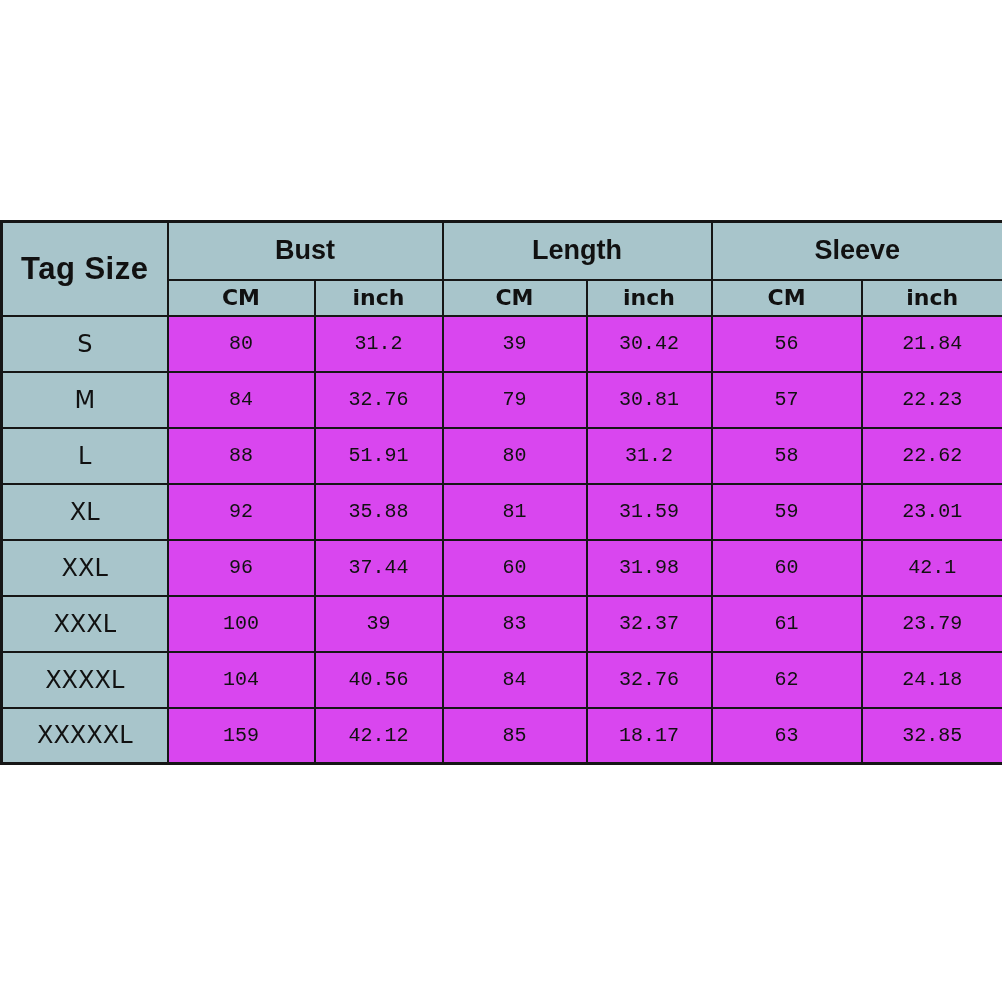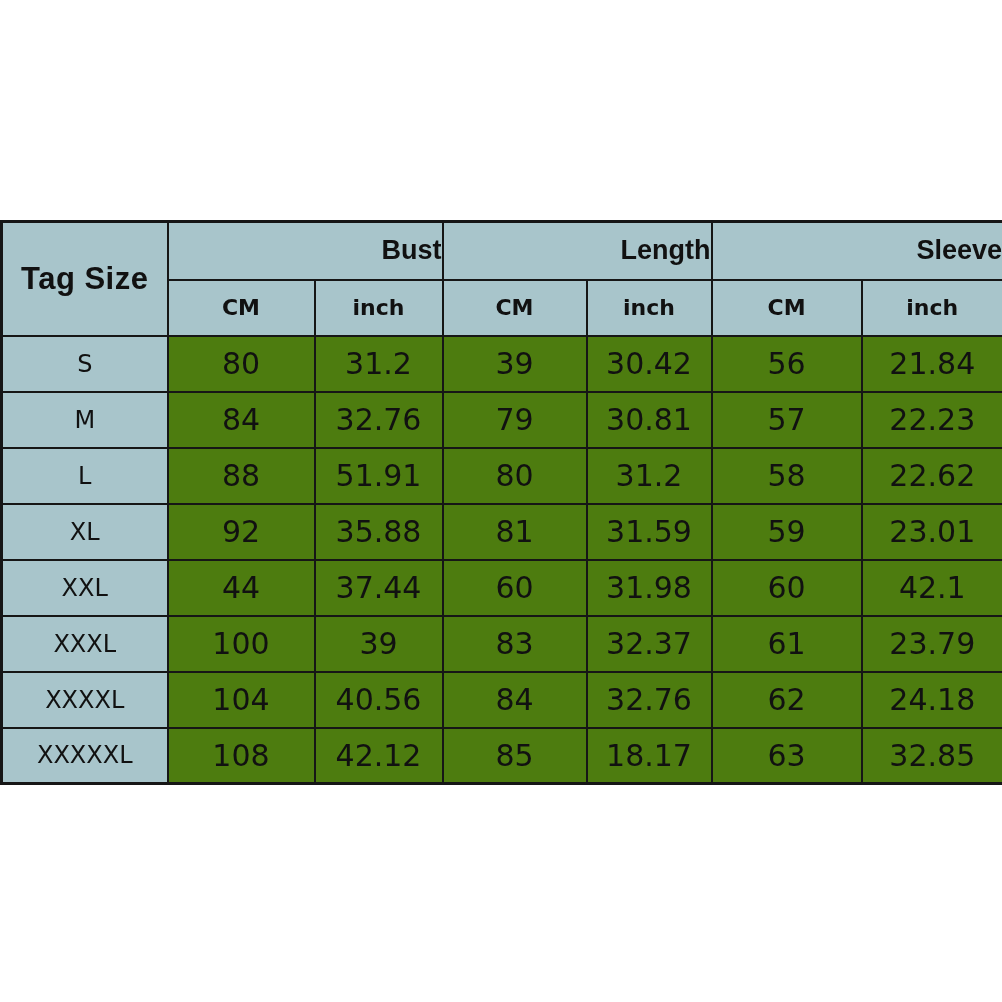--- a/index.html
+++ b/index.html
@@ -37,35 +37,35 @@
     font-family: "Liberation Sans", sans-serif;
     font-weight: bold;
     font-size: 31px;
     letter-spacing: 0.5px;
   }
   tr.group-row { height: 58px; }
   tr.group-row th.group-cell {
     font-family: "Liberation Sans", sans-serif;
     font-weight: bold;
     font-size: 27px;
-    text-align: right;
   }
-  tr.sub-row { height: 56px; margin-top: 15px; }
+  tr.sub-row { height: 36px; margin-top: 15px; }
   tr.sub-row th.sub-cell {
     font-weight: bold;
     font-size: 22px;
   }
   tbody tr.data-row { height: 56px; }
   tbody th.size-cell {
     font-weight: normal;
     font-size: 24px;
   }
   tbody td.value-cell {
-    background: #4d7c0f;
-    font-size: 30px;
+    background: #d946ef;
+    font-size: 20px;
+    font-family: Liberation Mono, monospace;
   }
 </style>
 </head>
 <body>
 
 <div class="canvas">
   <table class="size-chart">
     <colgroup>
       <col style="width:166px">
       <col style="width:147px">
@@ -123,21 +123,21 @@
         <th class="size-cell">XL</th>
         <td class="value-cell">92</td>
         <td class="value-cell">35.88</td>
         <td class="value-cell">81</td>
         <td class="value-cell">31.59</td>
         <td class="value-cell">59</td>
         <td class="value-cell">23.01</td>
       </tr>
       <tr class="data-row">
         <th class="size-cell">XXL</th>
-        <td class="value-cell">44</td>
+        <td class="value-cell">96</td>
         <td class="value-cell">37.44</td>
         <td class="value-cell">60</td>
         <td class="value-cell">31.98</td>
         <td class="value-cell">60</td>
         <td class="value-cell">42.1</td>
       </tr>
       <tr class="data-row">
         <th class="size-cell">XXXL</th>
         <td class="value-cell">100</td>
         <td class="value-cell">39</td>
@@ -150,21 +150,21 @@
         <th class="size-cell">XXXXL</th>
         <td class="value-cell">104</td>
         <td class="value-cell">40.56</td>
         <td class="value-cell">84</td>
         <td class="value-cell">32.76</td>
         <td class="value-cell">62</td>
         <td class="value-cell">24.18</td>
       </tr>
       <tr class="data-row">
         <th class="size-cell">XXXXXL</th>
-        <td class="value-cell">108</td>
+        <td class="value-cell">159</td>
         <td class="value-cell">42.12</td>
         <td class="value-cell">85</td>
         <td class="value-cell">18.17</td>
         <td class="value-cell">63</td>
         <td class="value-cell">32.85</td>
       </tr>
     </tbody>
   </table>
 </div>
 

